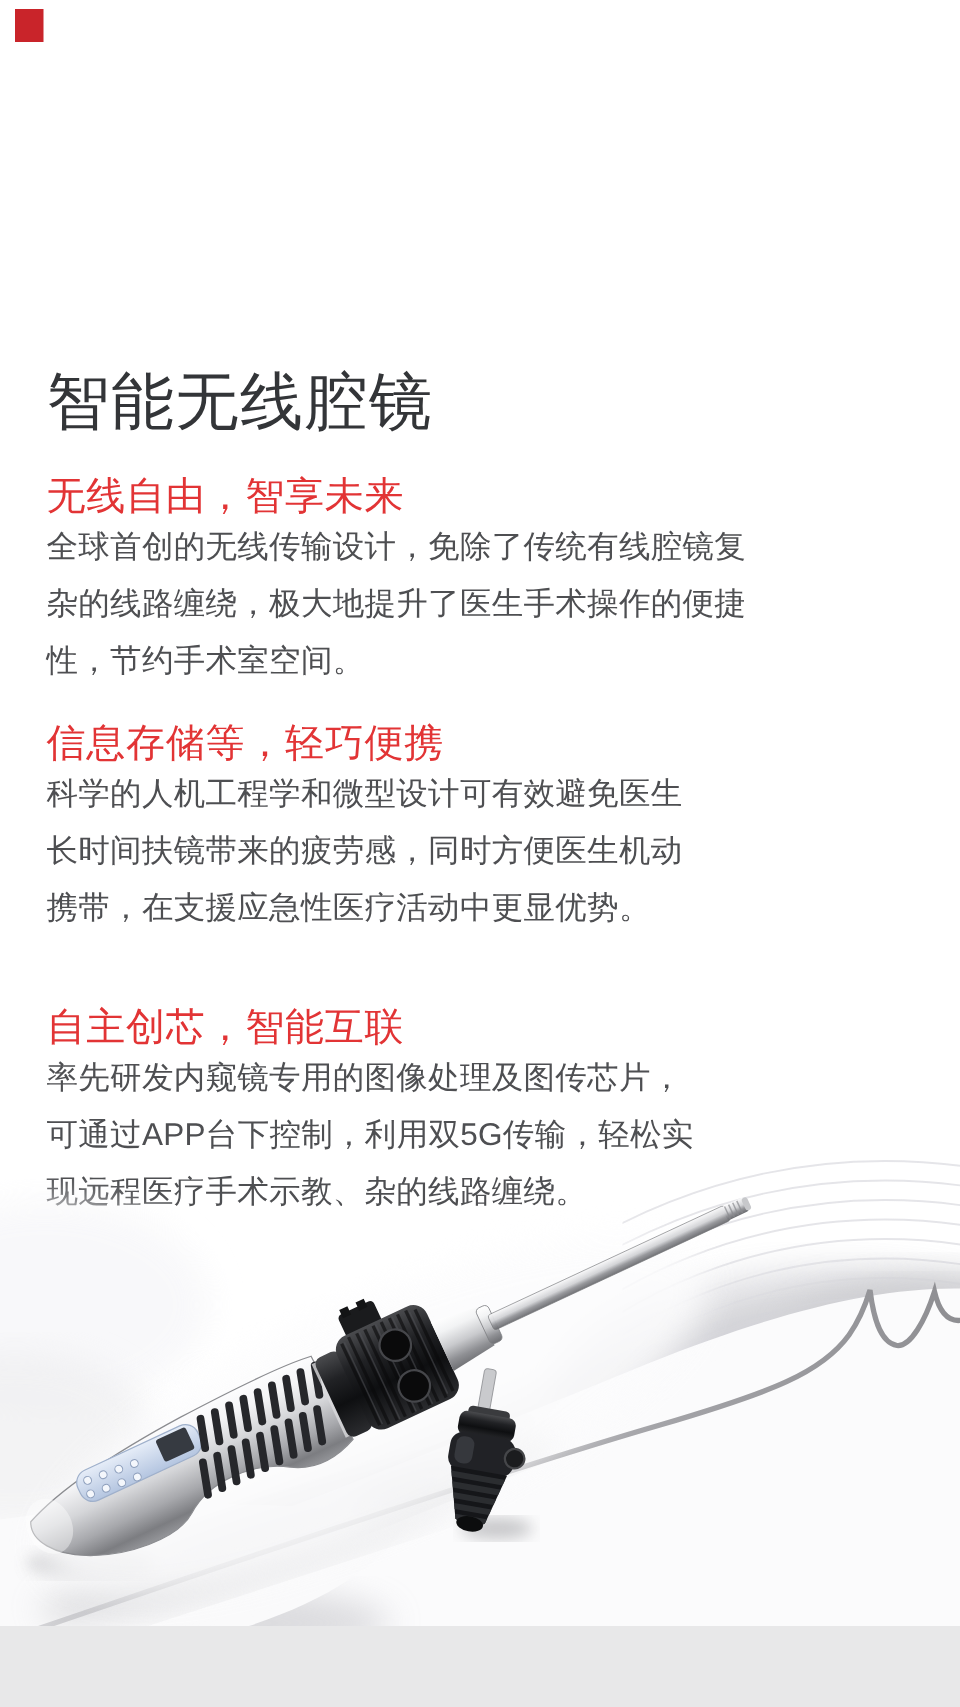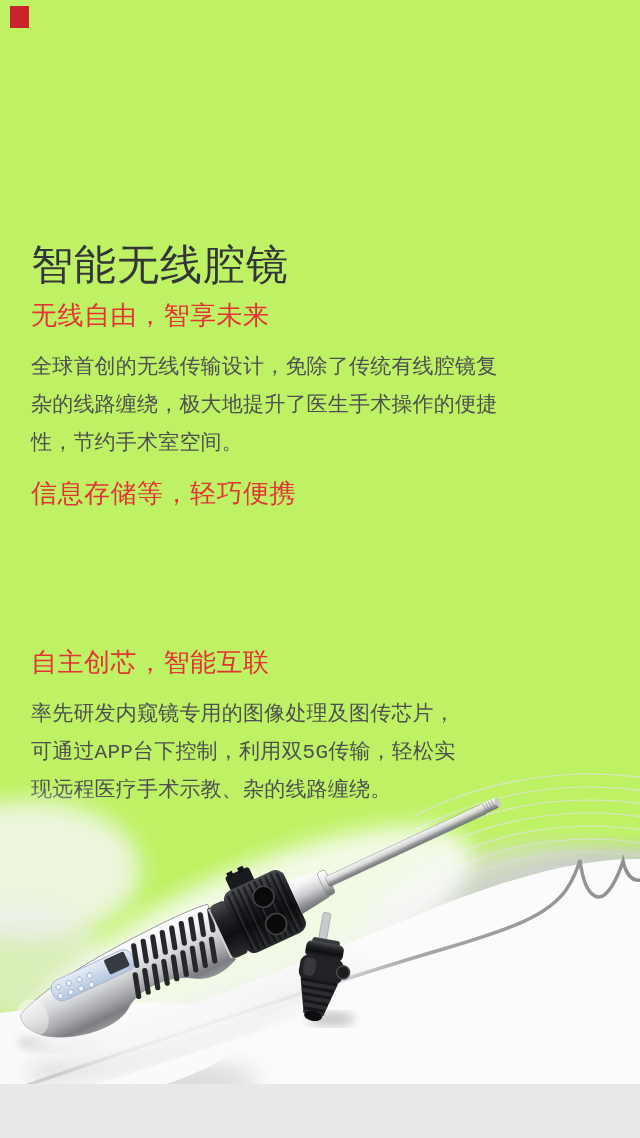--- a/index.html
+++ b/index.html
@@ -1,63 +1,66 @@
 <!DOCTYPE html>
 <html><head>
 <meta charset="utf-8">
 <style>
   * { margin:0; padding:0; box-sizing:border-box; }
   html,body { background:#e8e8e9; }
   .page {
     position:relative; width:640px; height:1084px; overflow:hidden;
-    background:#bef264;
-    font-family:Liberation Mono, monospace;
+    background:#ffffff;
+    font-family:Liberation Sans, sans-serif;
   }
   .red-marker {
     position:absolute; left:10px; top:6px; width:19px; height:22px;
     background:#c9242a;
   }
   .title {
     position:absolute; left:31px; top:243px;
     font-size:42px; line-height:50px; font-weight:400;
     letter-spacing:1px; color:#333538;
   }
   .feature { position:absolute; left:31px; width:500px; }
   .feature h2 {
     font-size:26px; line-height:32px; font-weight:400;
     letter-spacing:0.5px; color:#e23435;
   }
   .feature p {
-    margin-top:16px;
+    margin-top:0;
     font-size:21px; line-height:38px; font-weight:400;
     color:#4e4f52; white-space:pre-line; letter-spacing:0.2px;
   }
-  .sec-1 { top:301px; }
+  .sec-1 { top:314px; }
   .sec-2 { top:479px; }
-  .sec-3 { top:648px; }
+  .sec-3 { top:668px; }
   .hero { position:absolute; left:0; top:740px; width:640px; height:398px; }
 </style>
 </head>
 <body>
 
 <div class="page">
 
   <div class="red-marker"></div>
 
   <h1 class="title">智能无线腔镜</h1>
 
   <section class="feature sec-1">
     <h2>无线自由，智享未来</h2>
     <p>全球首创的无线传输设计，免除了传统有线腔镜复
 杂的线路缠绕，极大地提升了医生手术操作的便捷
 性，节约手术室空间。</p>
   </section>
 
   <section class="feature sec-2">
     <h2>信息存储等，轻巧便携</h2>
+    <p>科学的人机工程学和微型设计可有效避免医生
+长时间扶镜带来的疲劳感，同时方便医生机动
+携带，在支援应急性医疗活动中更显优势。</p>
   </section>
 
   <section class="feature sec-3">
     <h2>自主创芯，智能互联</h2>
     <p>率先研发内窥镜专用的图像处理及图传芯片，
 可通过APP台下控制，利用双5G传输，轻松实
 现远程医疗手术示教、杂的线路缠绕。</p>
   </section>
 
   <svg class="hero" viewBox="0 740 640 398" xmlns="http://www.w3.org/2000/svg">

